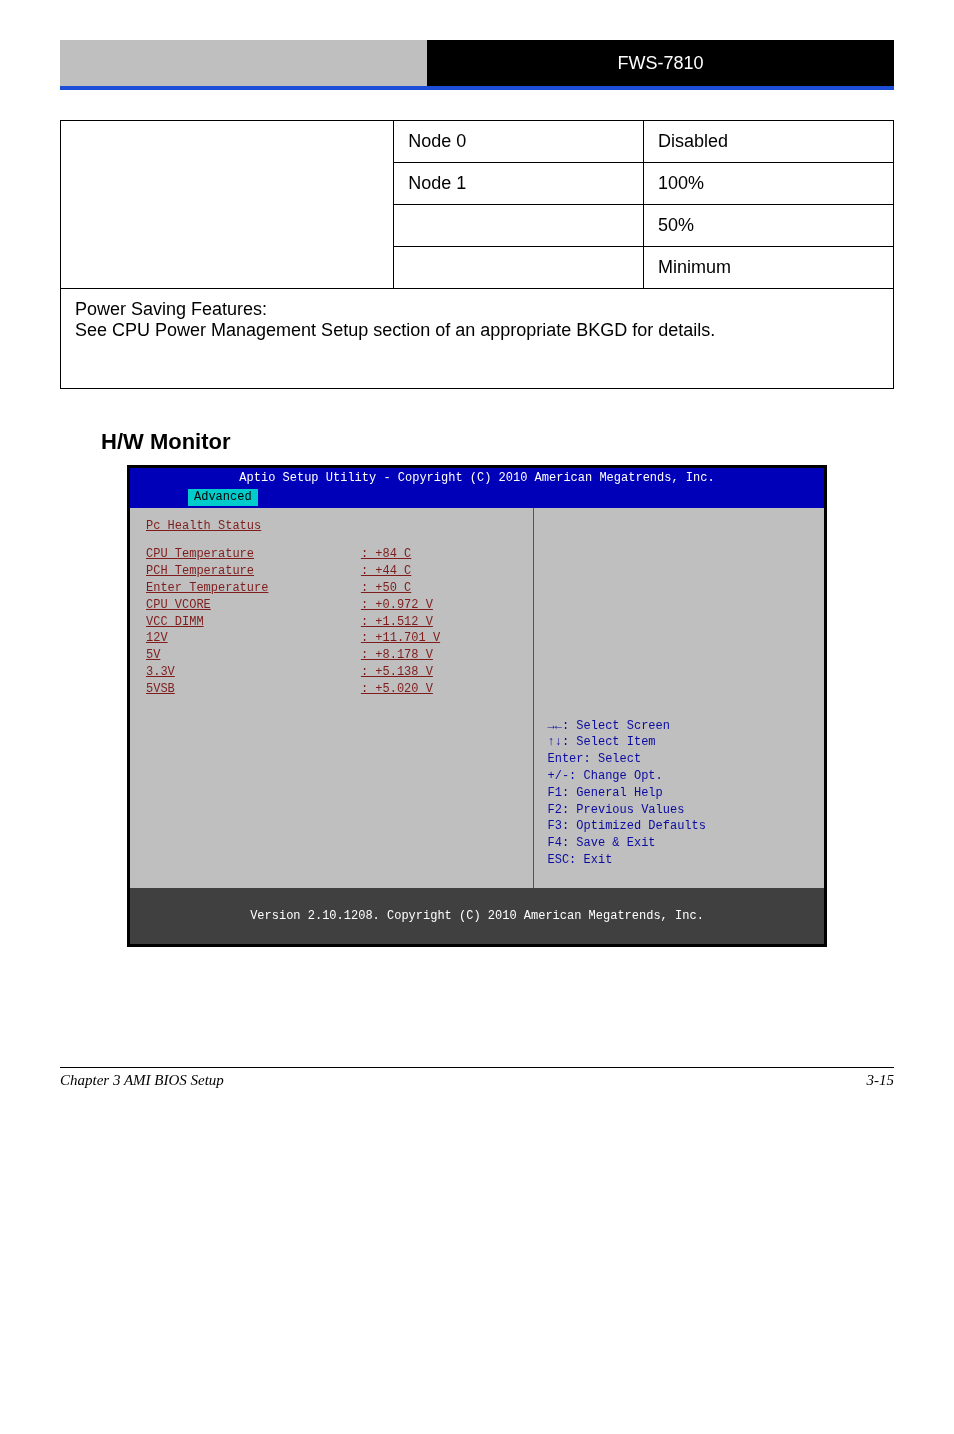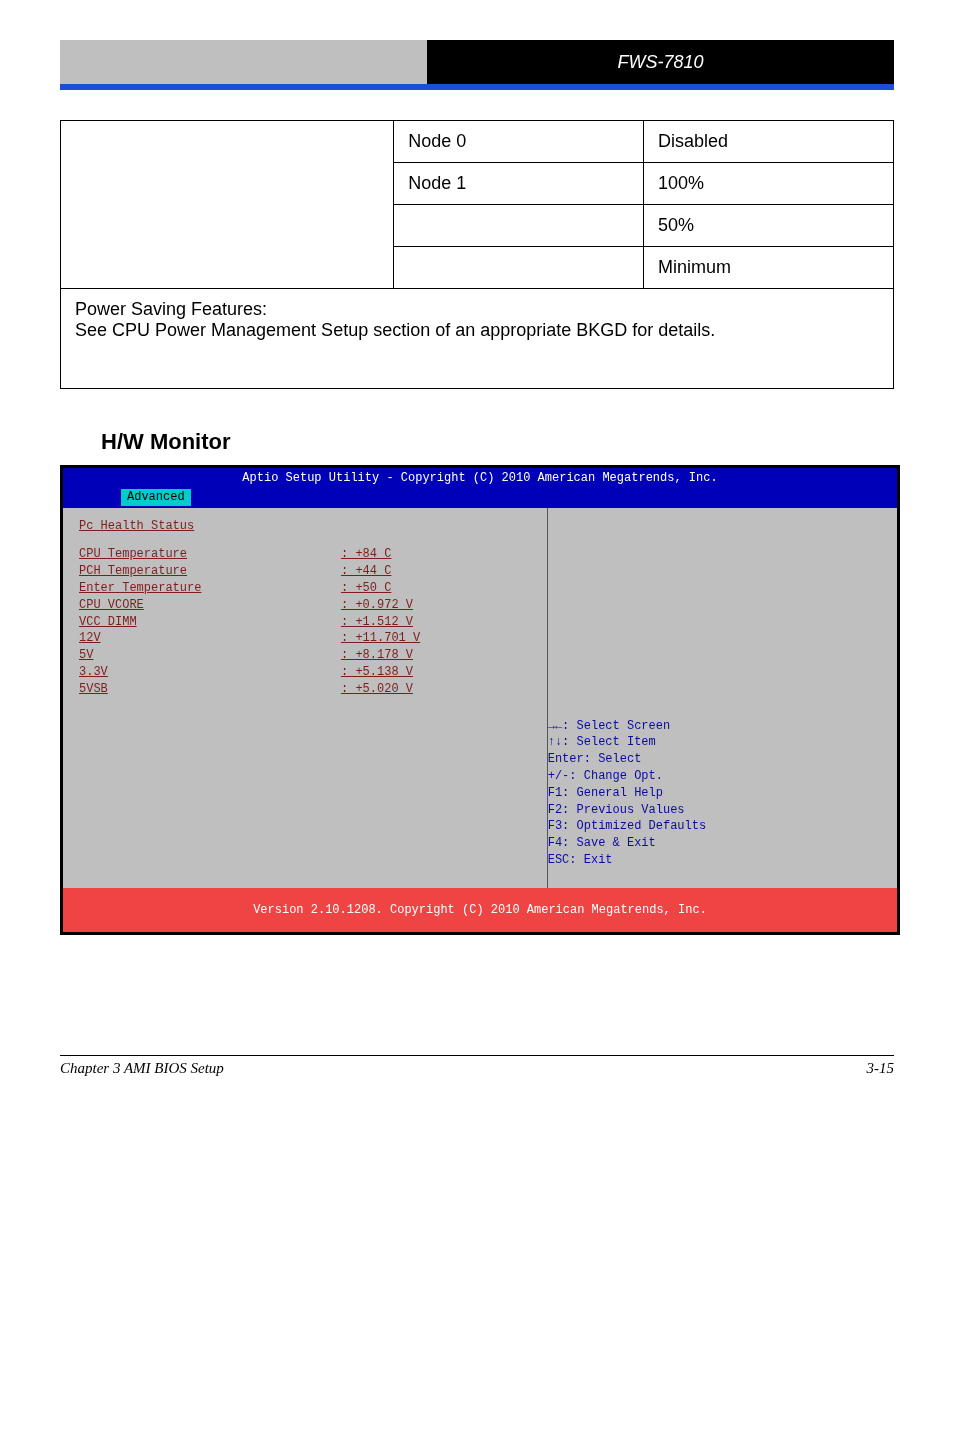--- a/index.html
+++ b/index.html
@@ -8,22 +8,21 @@
     background: #fff;
     width: 954px;
     margin: 0 auto;
     padding: 40px 60px;
     color: #000;
   }
   .header-bar {
     display: flex;
     height: 50px;
     margin-bottom: 30px;
-    border-bottom: 6px solid #1d4ed8;
-    font-style: italic;
+    border-bottom: 4px solid #1d4ed8;
   }
   .header-left {
     flex: 0 0 44%;
     background: #bfbfbf;
   }
   .header-right {
     flex: 1;
     background: #000;
     color: #fff;
     font-size: 18px;
@@ -50,21 +49,21 @@
   .doc-table .desc-row { height: 100px; }
   .section-title {
     font-size: 22px;
     font-weight: bold;
     margin: 30px 0 10px 41px;
   }
   
   .bios-wrap {
     border: 3px solid #000;
     background: #8e8e8e;
-    width: 840px;
+    width: 700px;
     margin: 0 auto;
     font-family: "Courier New", monospace;
     font-size: 12px;
     line-height: 1.4;
   }
   .bios-topbar {
     background: #0000b8;
     color: #fff;
     padding: 2px 8px;
     display: flex;
@@ -95,26 +94,26 @@
     flex: 1;
     border-left: 1px solid #555;
     padding: 10px 10px;
     color: #0a0aa0;
     position: relative;
   }
   .pc-health-title { margin-bottom: 12px; }
   .stat-row { display: flex; }
   .stat-label { flex: 0 0 58%; }
   .stat-value { flex: 1; }
-  .help-block { position: absolute; top: 210px; left: 0; }
+  .help-block { position: absolute; top: 210px; left: 14px; }
   .bios-bottom {
-    background: #ef4444;
+    background: #404040;
     color: #fff;
     text-align: center;
-    padding: 14px;
+    padding: 20px;
   }
   .footer-line {
     border-top: 1px solid #000;
     margin-top: 120px;
     display: flex;
     justify-content: space-between;
     font-size: 15px;
     font-style: italic;
     padding-top: 4px;
     font-family: Liberation Serif, serif;

